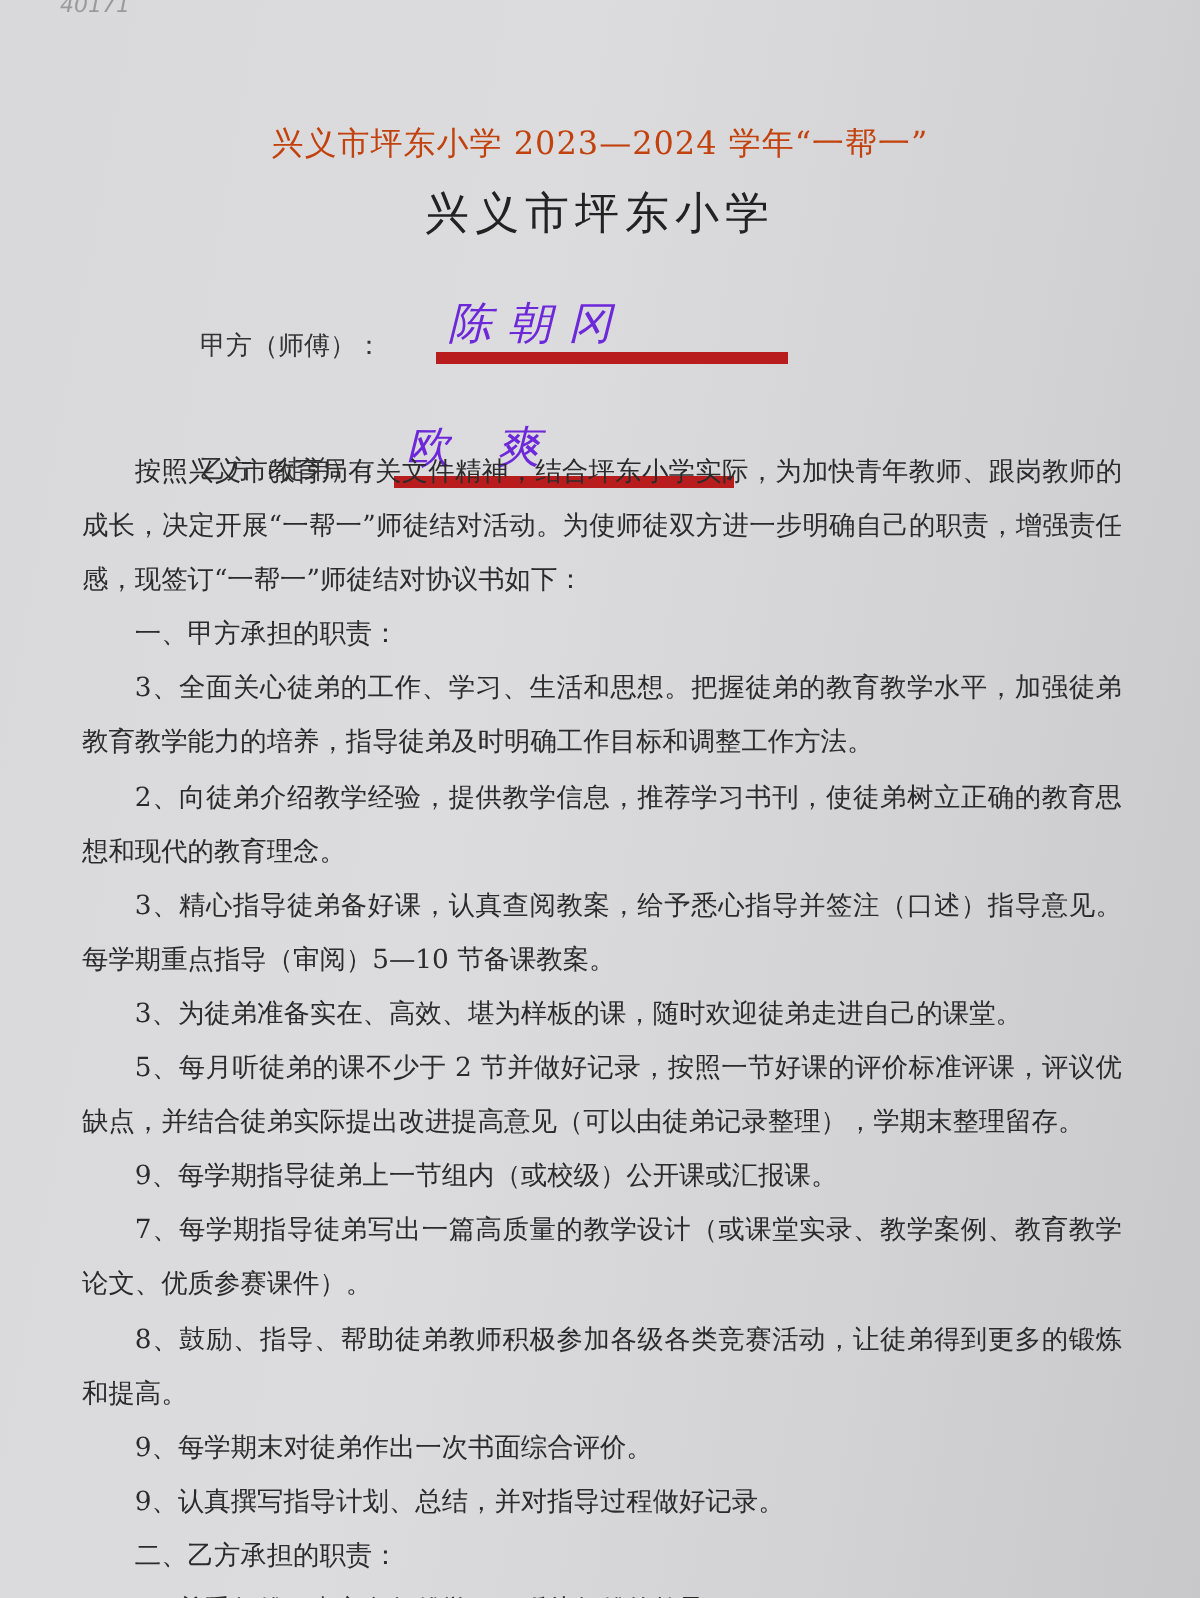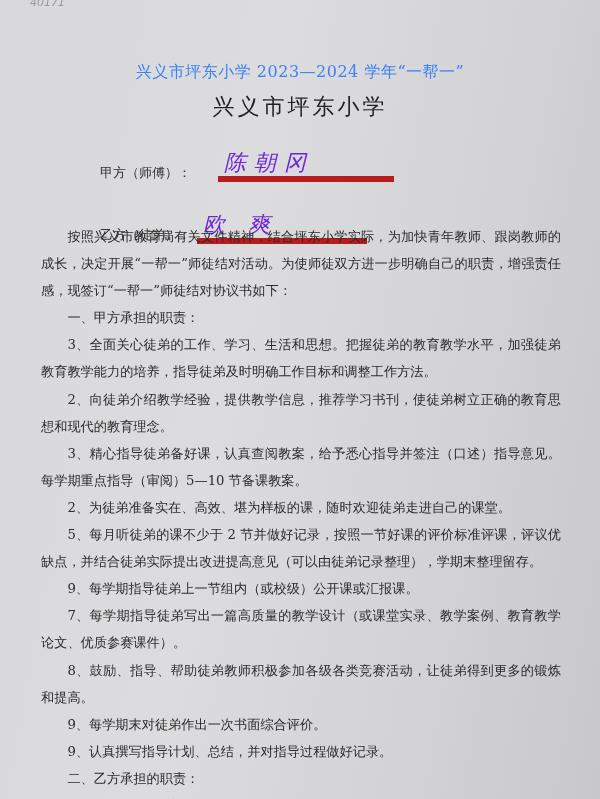--- a/index.html
+++ b/index.html
@@ -9,21 +9,21 @@
     font-family: "DejaVu Serif", "Liberation Serif", serif;
     color:#2a2a2a;
     position:relative;
   }
   .corner-note {
     position:absolute; left:30px; top:-4px; font-size:11px; color:#9a9a9c;
     font-family:"DejaVu Sans", sans-serif; font-style:italic;
   }
   .title1 {
     position:absolute; top:62px; left:0; width:600px; text-align:center;
-    font-size:16px; letter-spacing:0.5px; color:#3b82f6;
+    font-size:16px; letter-spacing:0.5px; color:#c2410c;
   }
   .title2 {
     position:absolute; top:92px; left:0; width:600px; text-align:center;
     font-size:22px; letter-spacing:3px; color:#222;
   }
   .party {
     position:absolute; left:100px; font-size:13px; color:#333;
     display:flex; align-items:flex-end;
   }
   .party .sig {
@@ -55,21 +55,21 @@
   <span>乙方（徒弟）：</span>
   <span class="sig" style="width:164px;">欧 爽</span>
 </div>
 
 <div class="body-text">
   <p class="p">按照兴义市教育局有关文件精神，结合坪东小学实际，为加快青年教师、跟岗教师的成长，决定开展“一帮一”师徒结对活动。为使师徒双方进一步明确自己的职责，增强责任感，现签订“一帮一”师徒结对协议书如下：</p>
   <p class="p sec">一、甲方承担的职责：</p>
   <p class="p">3、全面关心徒弟的工作、学习、生活和思想。把握徒弟的教育教学水平，加强徒弟教育教学能力的培养，指导徒弟及时明确工作目标和调整工作方法。</p>
   <p class="p">2、向徒弟介绍教学经验，提供教学信息，推荐学习书刊，使徒弟树立正确的教育思想和现代的教育理念。</p>
   <p class="p">3、精心指导徒弟备好课，认真查阅教案，给予悉心指导并签注（口述）指导意见。每学期重点指导（审阅）5—10 节备课教案。</p>
-  <p class="p">2、为徒弟准备实在、高效、堪为样板的课，随时欢迎徒弟走进自己的课堂。</p>
+  <p class="p">3、为徒弟准备实在、高效、堪为样板的课，随时欢迎徒弟走进自己的课堂。</p>
   <p class="p">5、每月听徒弟的课不少于 2 节并做好记录，按照一节好课的评价标准评课，评议优缺点，并结合徒弟实际提出改进提高意见（可以由徒弟记录整理），学期末整理留存。</p>
   <p class="p">9、每学期指导徒弟上一节组内（或校级）公开课或汇报课。</p>
   <p class="p">7、每学期指导徒弟写出一篇高质量的教学设计（或课堂实录、教学案例、教育教学论文、优质参赛课件）。</p>
   <p class="p">8、鼓励、指导、帮助徒弟教师积极参加各级各类竞赛活动，让徒弟得到更多的锻炼和提高。</p>
   <p class="p">9、每学期末对徒弟作出一次书面综合评价。</p>
   <p class="p">9、认真撰写指导计划、总结，并对指导过程做好记录。</p>
   <p class="p sec">二、乙方承担的职责：</p>
   <p class="p">1、尊重师傅，虚心向师傅学习，听从师傅的教导。</p>
 </div>
 

